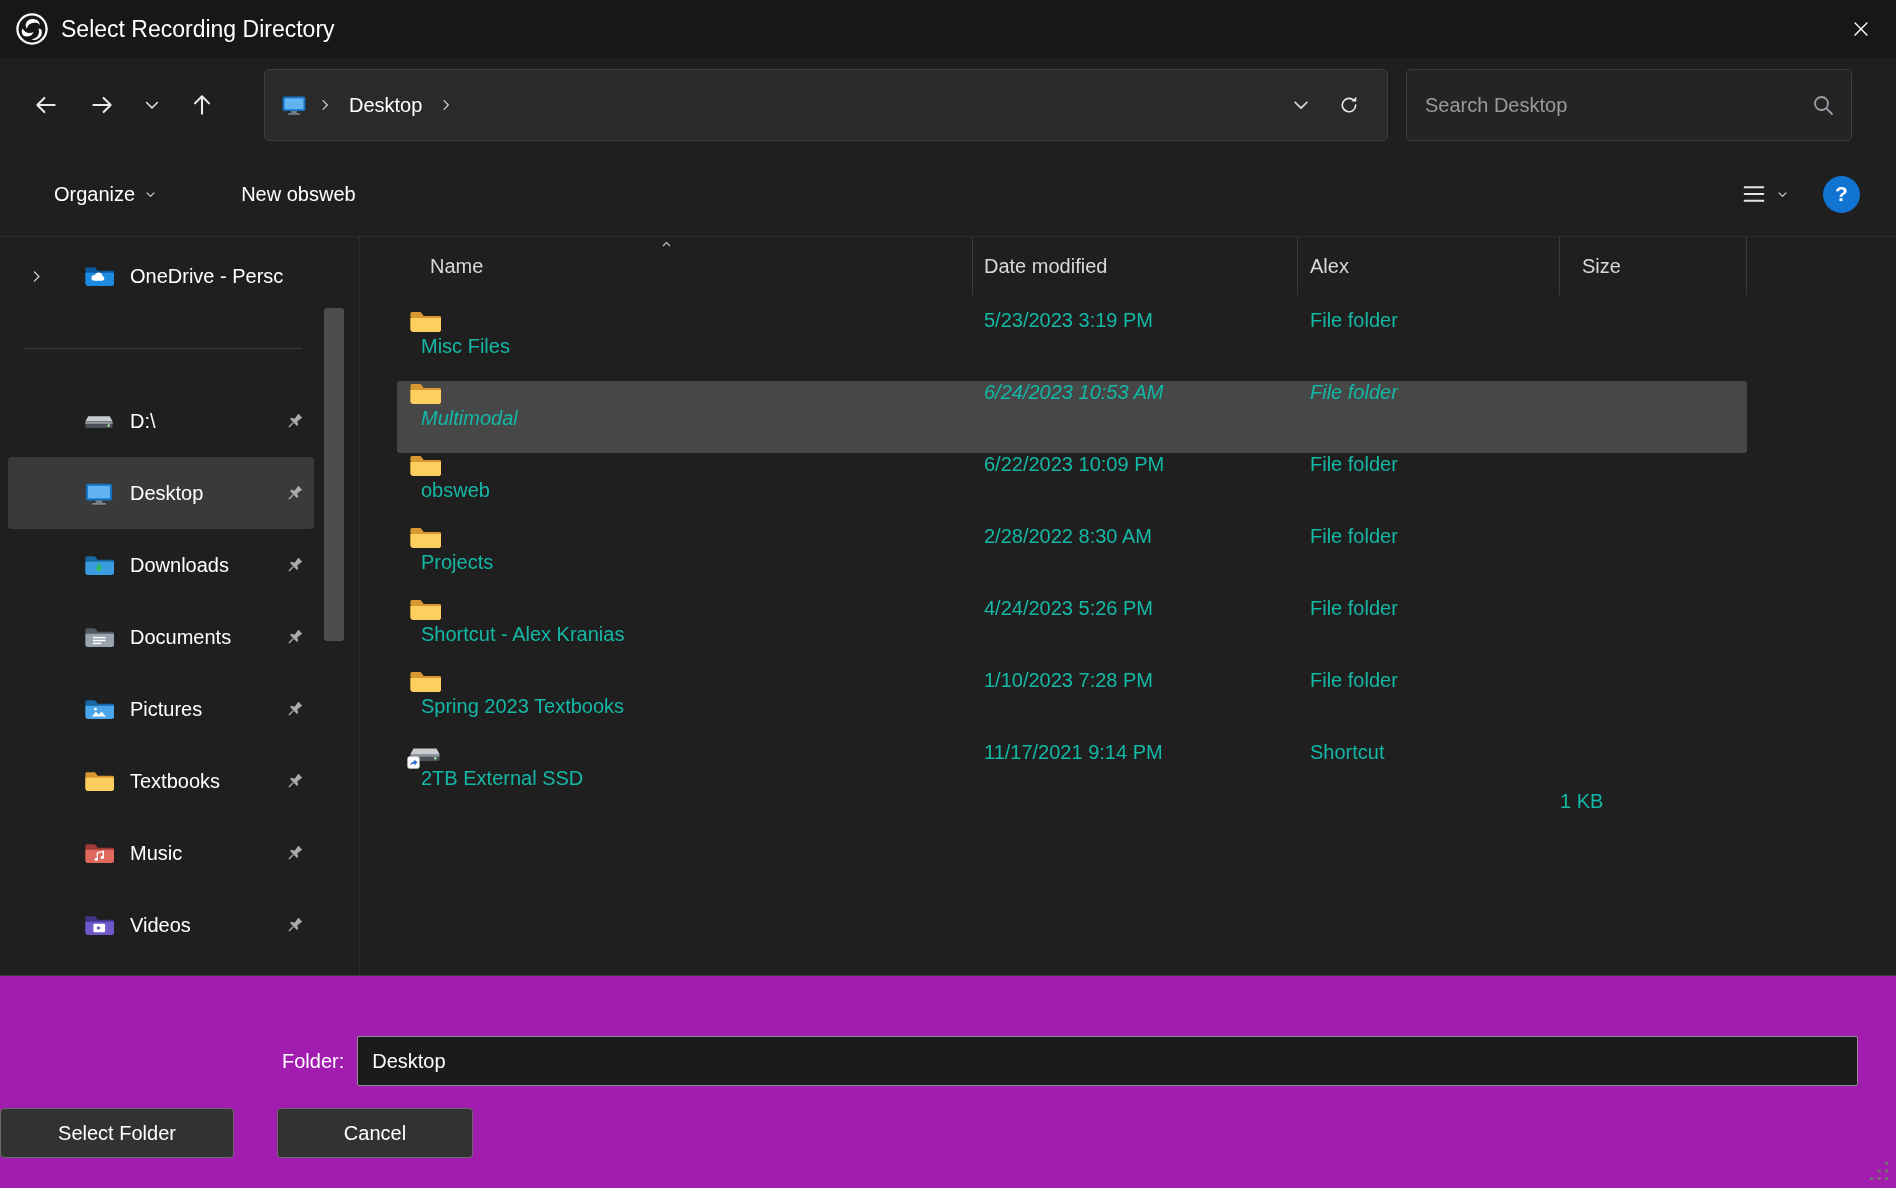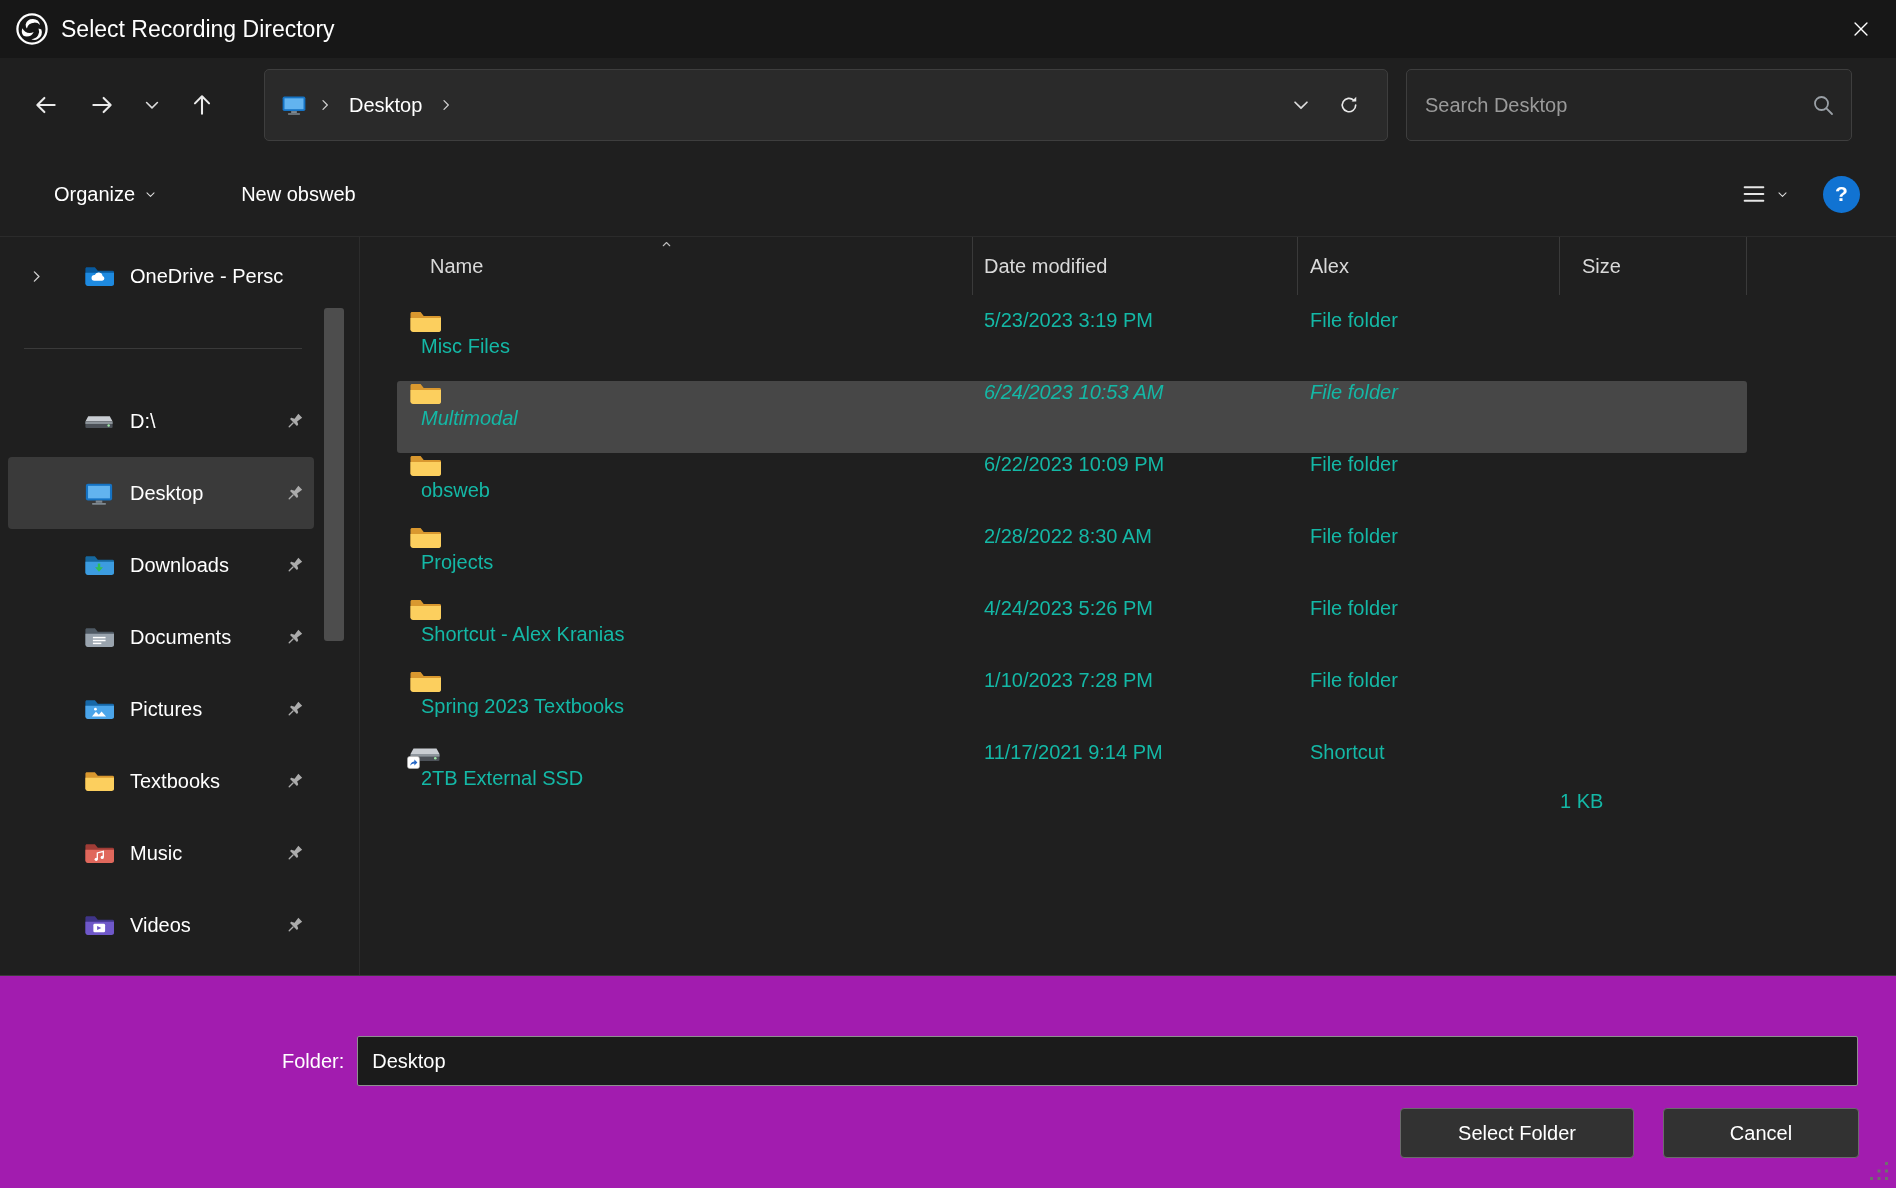--- a/index.html
+++ b/index.html
@@ -96,21 +96,21 @@
   .file-ic svg.overlay { position:absolute; left:-2px; bottom:-2px; width:13px; height:13px; }
   .fname { margin-left:12px; white-space:nowrap; }
 
   
   .footer { height:213px; background:#a21caf; border-top:1px solid #3c3c3c; padding-top:60px; position:relative; }
   .folder-row { display:flex; align-items:center; padding-left:282px; }
   .folder-label { color:#fff; margin-right:13px; }
   .folder-input { flex:1; margin-right:38px; height:50px; background:#1b1b1b; border:1px solid #8f8f8f;
                   border-radius:2px; color:#fff; font-size:20px; font-family:"Liberation Sans",sans-serif;
                   padding:0 14px; outline:none; }
-  .buttons-row { margin-top:22px; display:flex; justify-content:flex-end; gap:29px; padding-right:37px; }
+  .buttons-row { margin-top:22px; display:flex; gap:43px; padding-right:37px; }
   .dlg-btn { height:50px; background:#323232; border:1px solid #6b6b6b; border-radius:4px; color:#fff;
              font-size:20px; font-family:"Liberation Sans",sans-serif; cursor:pointer; }
   .btn-select { width:234px; }
   .btn-cancel { width:196px; }
   .resize-grip { position:absolute; right:5px; bottom:5px; width:22px; height:22px; }
 </style>
 </head>
 <body>
 
 <svg style="position:absolute;width:0;height:0" aria-hidden="true">

